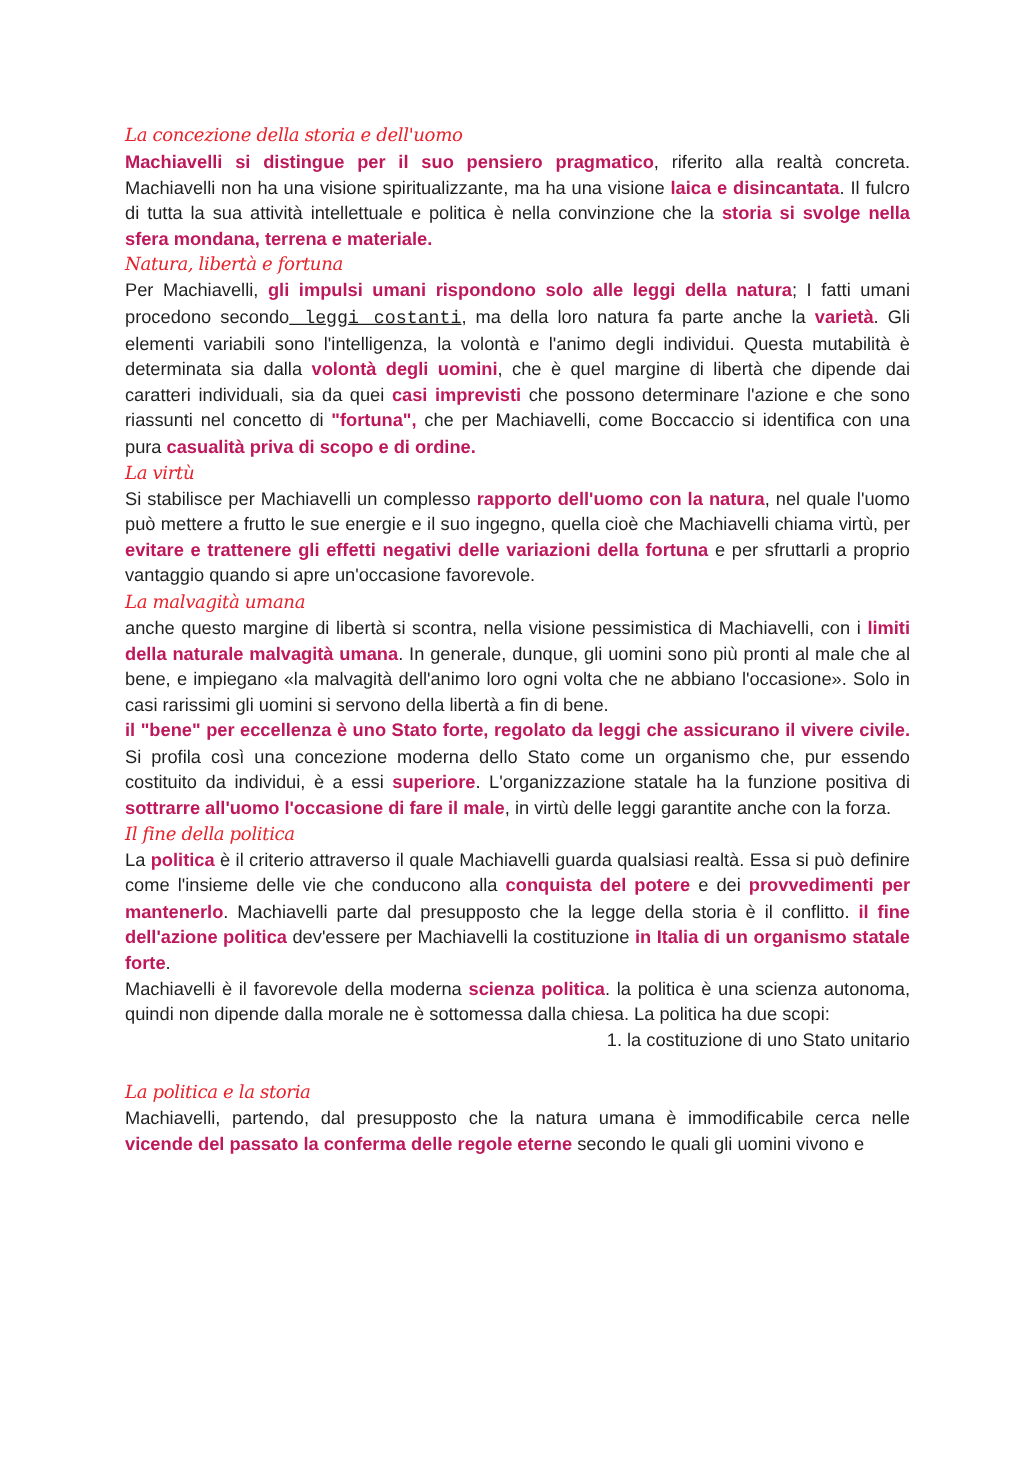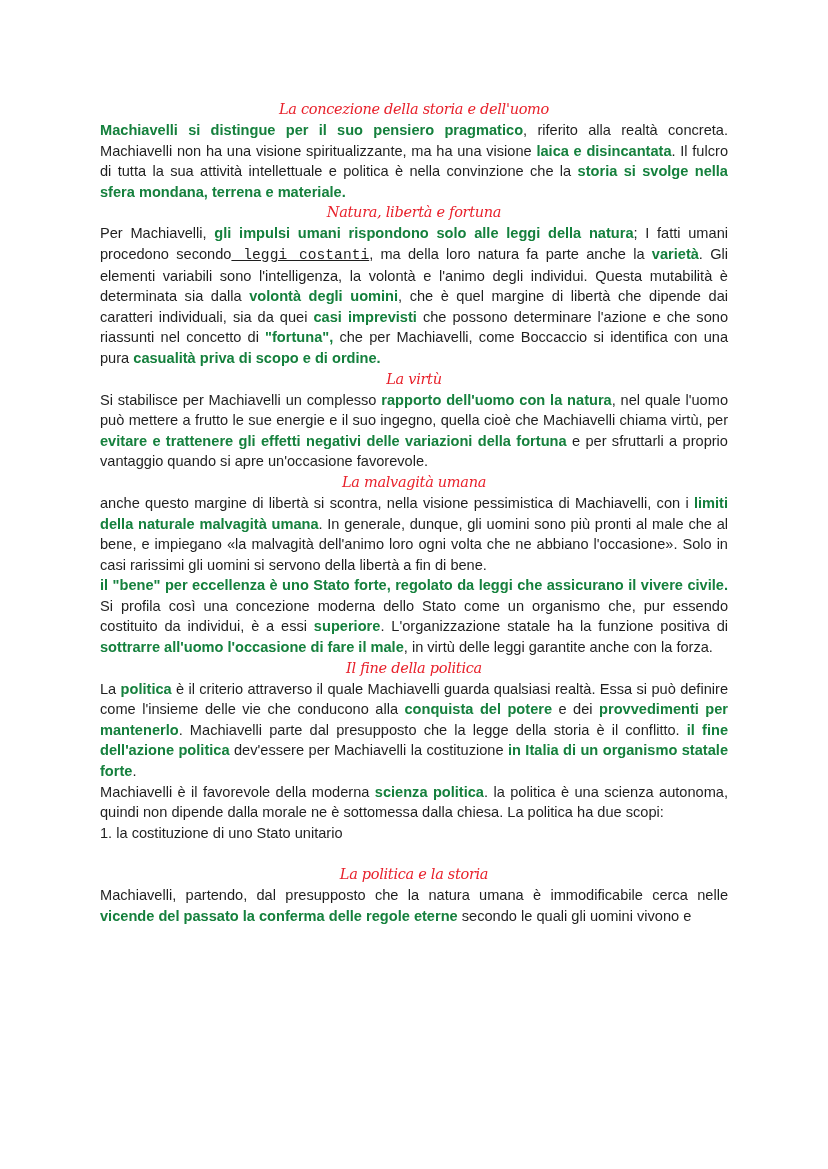--- a/index.html
+++ b/index.html
@@ -17,37 +17,36 @@
       position: absolute;
       left: 100px;
       top: 99px;
       width: 628px;
       font-family: "Liberation Sans", sans-serif;
       font-size: 14.6px;
       line-height: 20.6px;
       color: #1f1f1f;
     }
     .heading {
-      text-align: center;
       color: #e8212b;
       font-family: "DejaVu Serif", serif;
       font-style: italic;
       font-size: 14.5px;
       line-height: 21px;
       letter-spacing: -0.3px;
       margin: 0;
       font-weight: normal;
     }
     .para {
       text-align: justify;
       margin: 0;
     }
-    .para b { font-weight: bold; color: #15803d; }
+    .para b { font-weight: bold; color: #be185d; }
     .para u { text-decoration: underline; font-family: Liberation Mono, monospace; }
-    .list { margin: 0; padding: 0; list-style: none; }
+    .list { margin: 0; padding: 0; list-style: none; text-align: right; }
     .list li { margin: 0; }
     .spacer { height: 21px; }
   </style>
 </head>
 <body>
 
 <div class="page" id="page">
     <section>
       <h2 class="heading">La concezione della storia e dell'uomo</h2>
       <p class="para"><b>Machiavelli si distingue per il suo pensiero pragmatico</b><span>, riferito alla realtà concreta. Machiavelli non ha una visione spiritualizzante, ma ha una visione </span><b>laica e disincantata</b><span>. Il fulcro di tutta la sua attività intellettuale e politica è nella convinzione che la </span><b>storia si svolge nella sfera mondana, terrena e materiale.</b></p>

